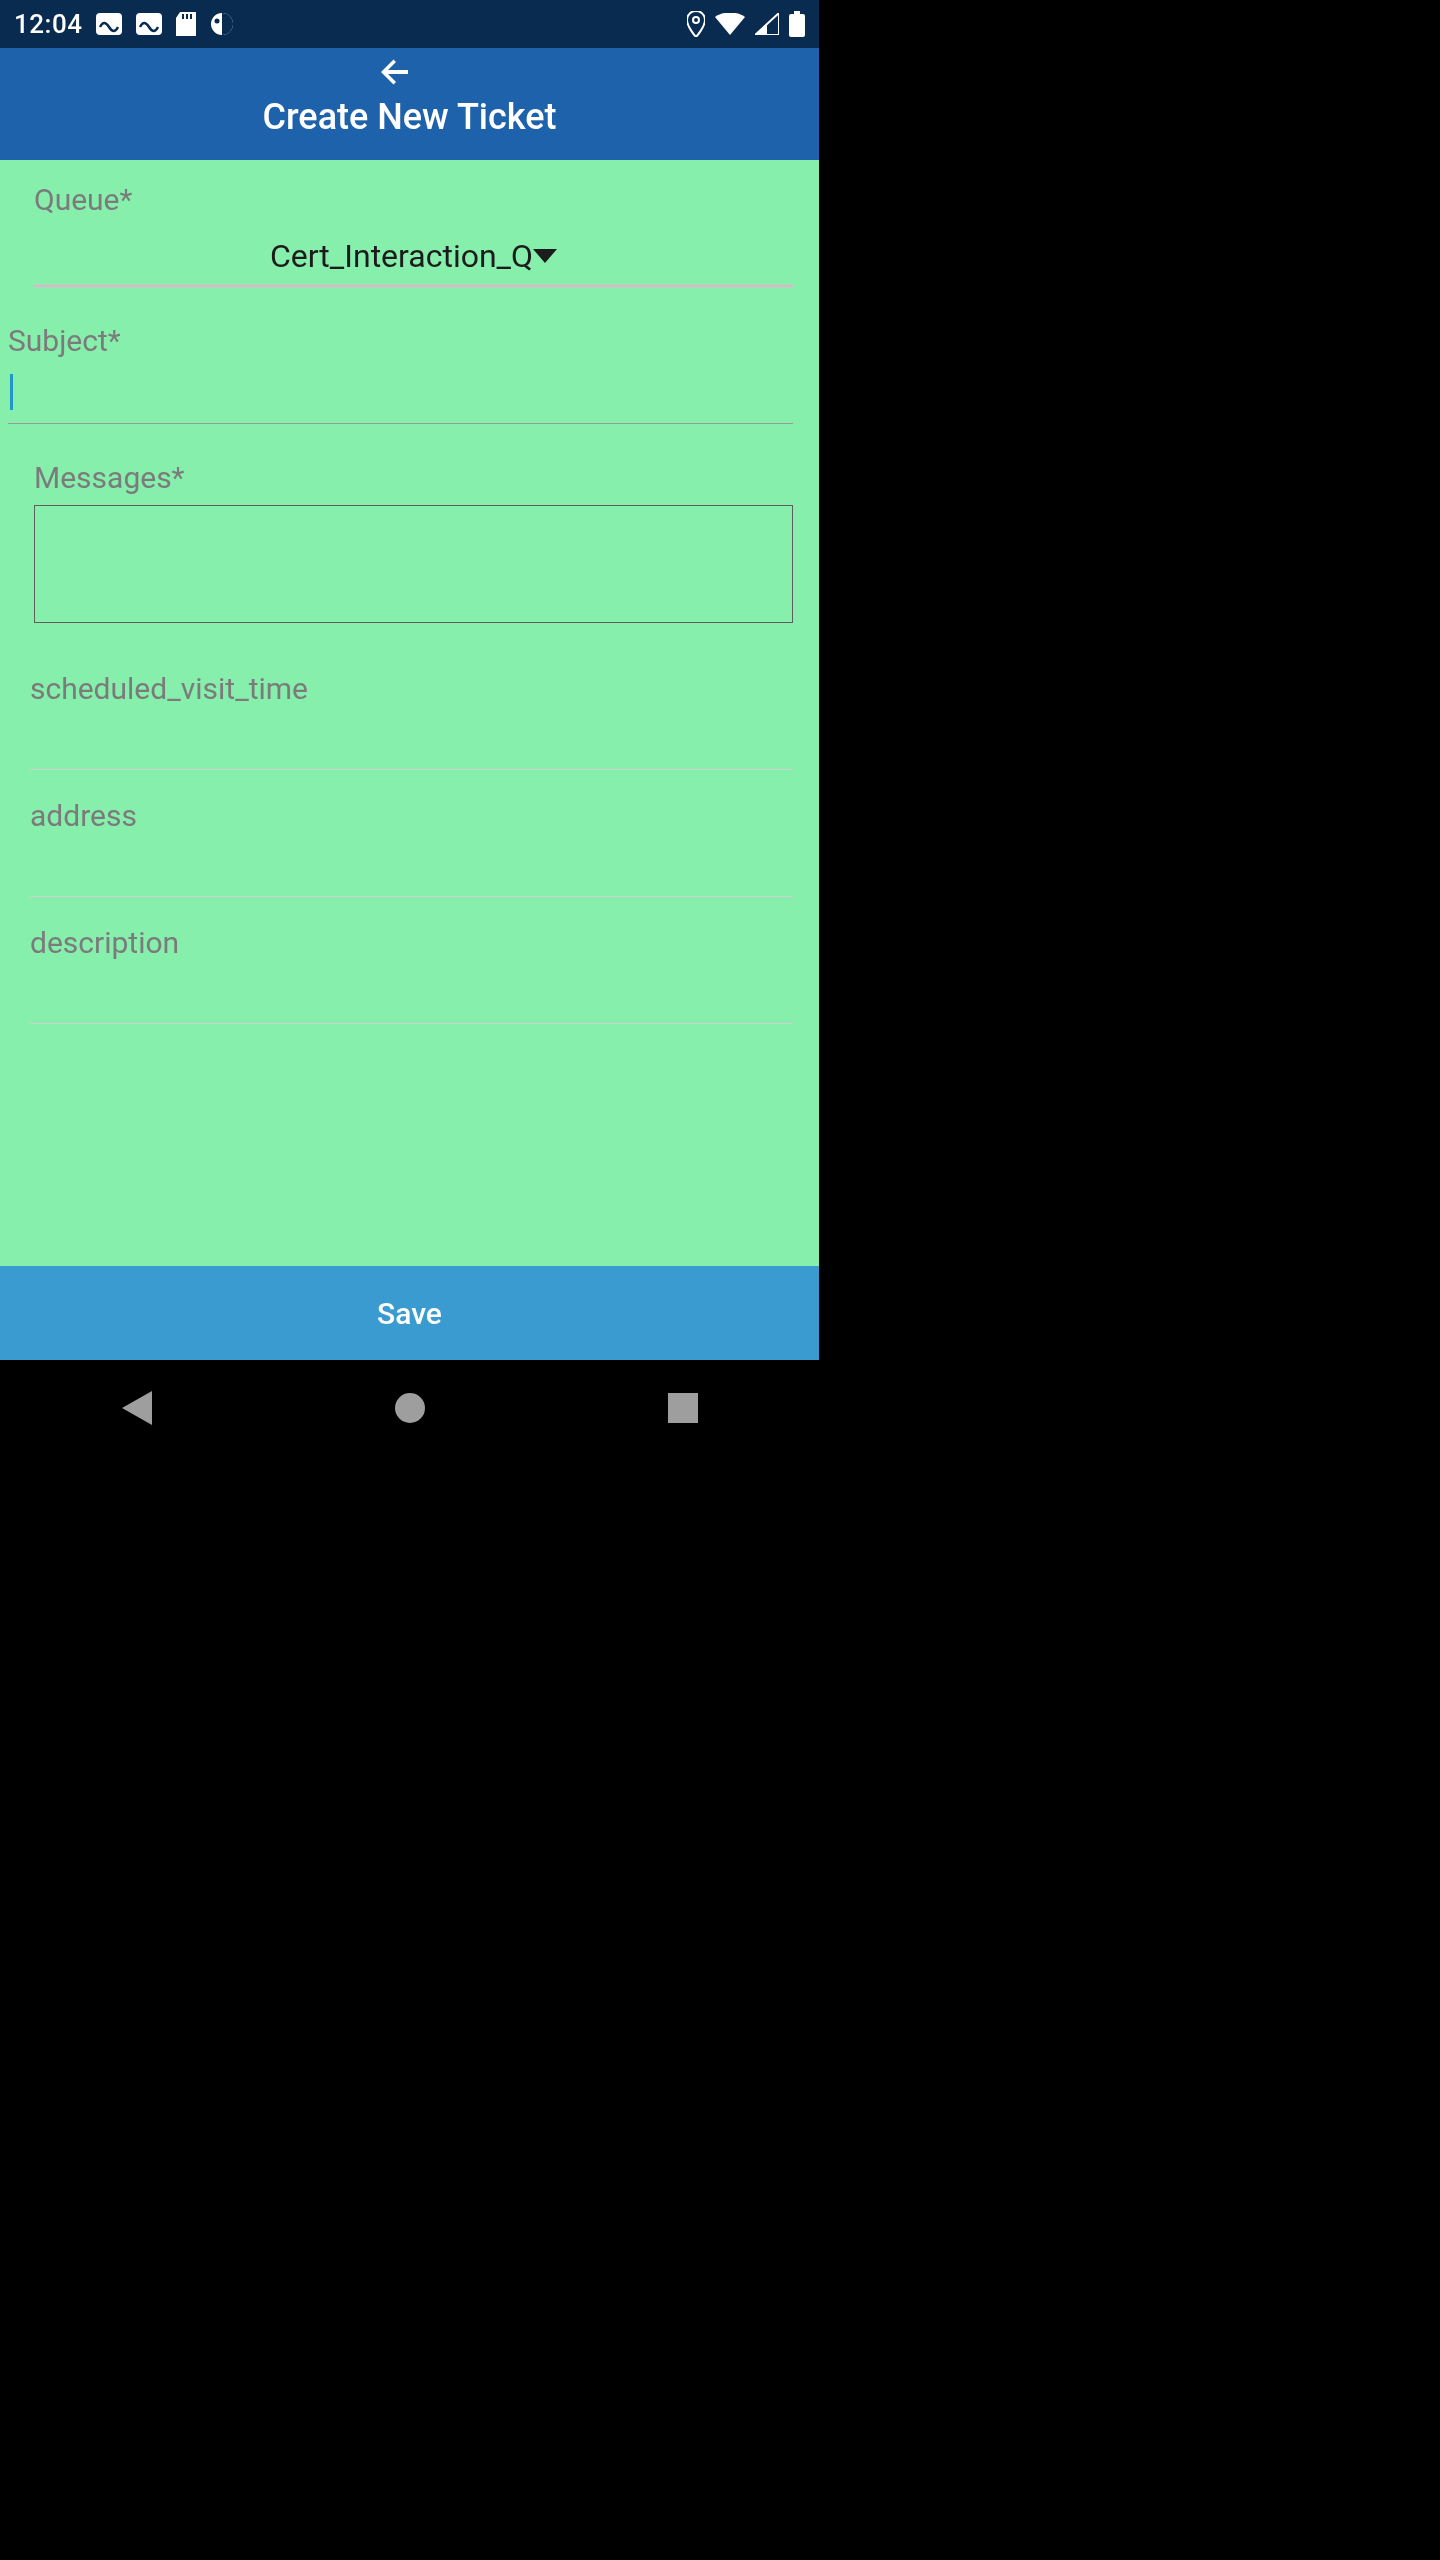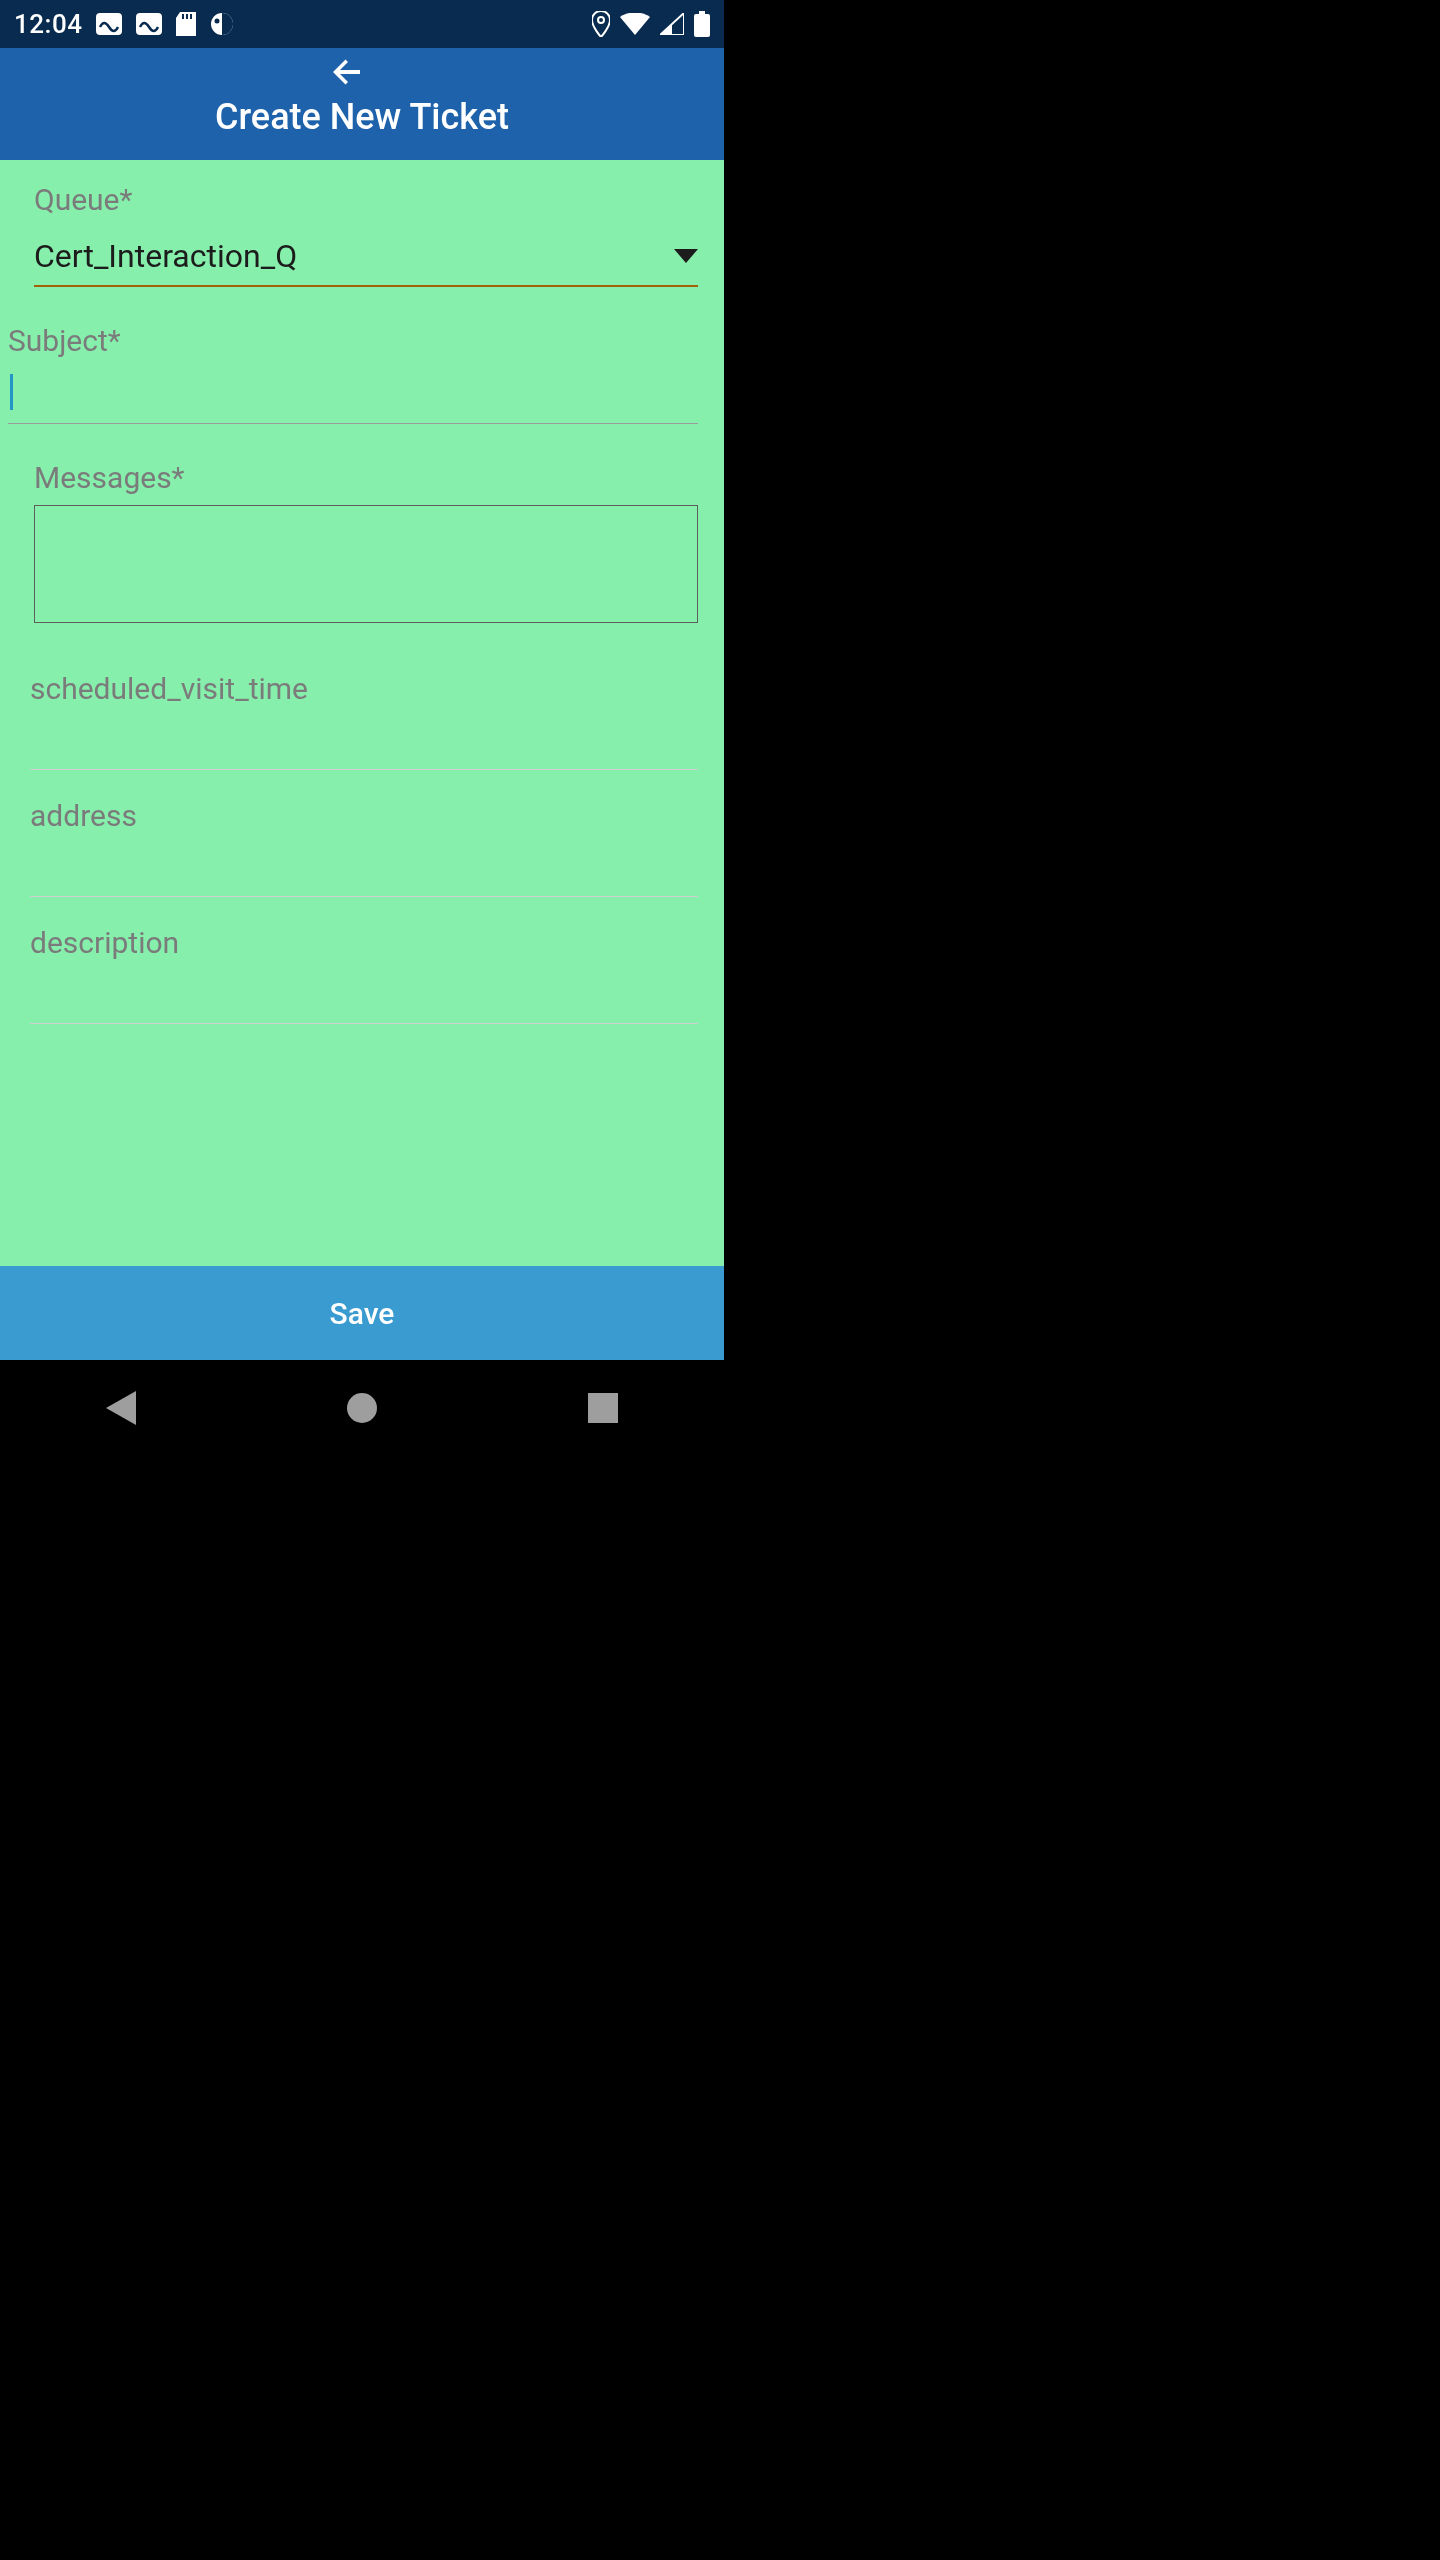--- a/index.html
+++ b/index.html
@@ -1,17 +1,17 @@
 <!DOCTYPE html>
 <html><head>
 <meta charset="utf-8">
 <style>
   * { box-sizing: border-box; margin: 0; padding: 0; }
   html, body { width: 819px; height: 1456px; font-family: Roboto, "Helvetica Neue", Arial, sans-serif; background: #000; }
-  .device { width: 724px; height: 1456px; display: flex; flex-direction: column; background: #fff; }
+  .device { width: 819px; height: 1456px; display: flex; flex-direction: column; background: #fff; }
 
   
   .status-bar {
     height: 48px;
     background: #082b4f;
     color: #fff;
     display: flex;
     align-items: center;
     padding: 0 14px;
     font-size: 24px;
@@ -40,22 +40,22 @@
   }
   .app-title { font-size: 36px; font-weight: 500; }
 
   
   .content { flex: 1; background: #86efac; overflow: hidden; }
   .form-block { padding: 22px 26px 0 34px; }
 
   .field-label { color: #7b7b7b; font-size: 30px; font-weight: 400; margin-bottom: 6px; }
 
   .dropdown {
-    display: flex; align-items: center; justify-content: space-between;
-    border-bottom: 2px solid #a16207;
+    display: flex; align-items: center; justify-content: center;
+    border-bottom: 2px solid #f9a8d4;
     padding: 14px 0 10px 0;
     cursor: pointer;
   }
   .dropdown-value { font-size: 32px; color: #1c1c1c; }
   .dropdown-caret svg { display: block; }
 
   .text-input-line {
     border-bottom: 1px solid #9b9b9b;
     height: 58px;
     position: relative;

